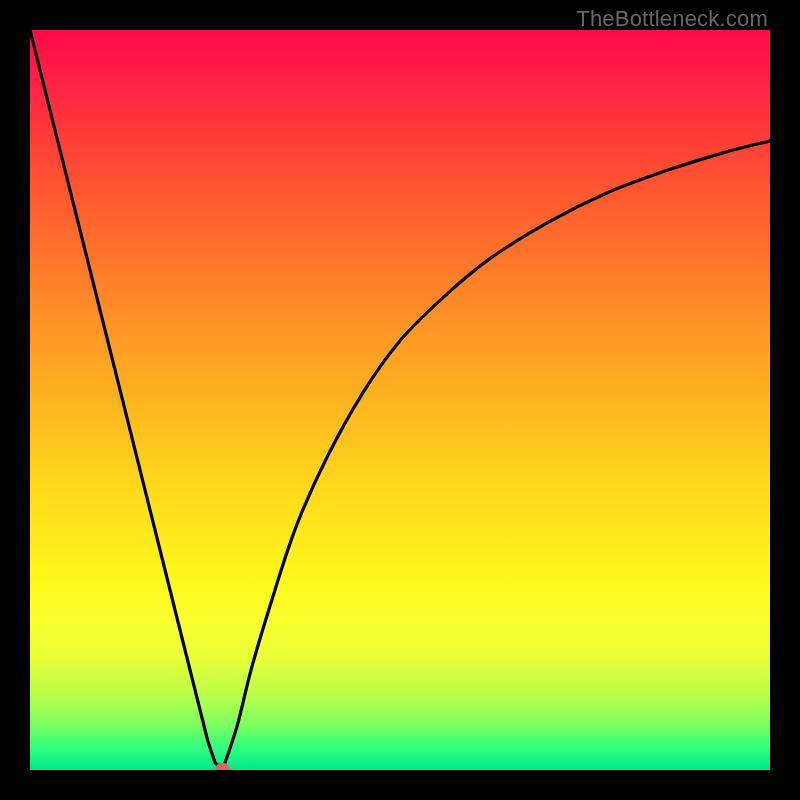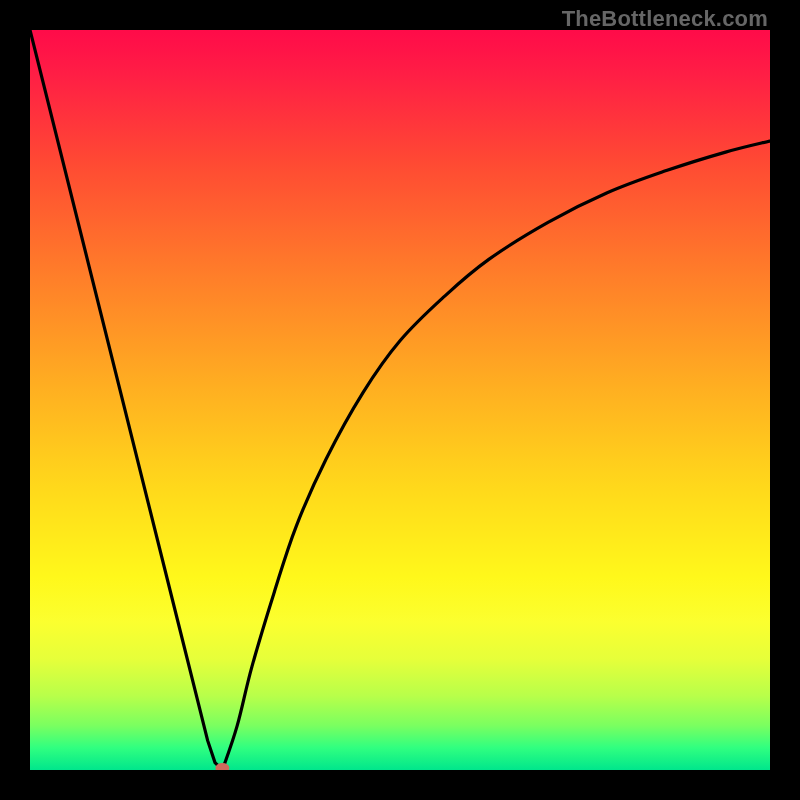--- a/index.html
+++ b/index.html
@@ -24,21 +24,21 @@
     left: 0;
     top: 0;
     width: 740px;
     height: 740px;
   }
   .watermark {
     position: absolute;
     top: 6px;
     right: 32px;
     font-size: 22px;
-    font-weight: 700;
+    font-weight: 400;
     color: #666;
     letter-spacing: 0.2px;
     user-select: none;
   }
   svg {
     display: block;
   }
 </style>
 </head>
 <body>

